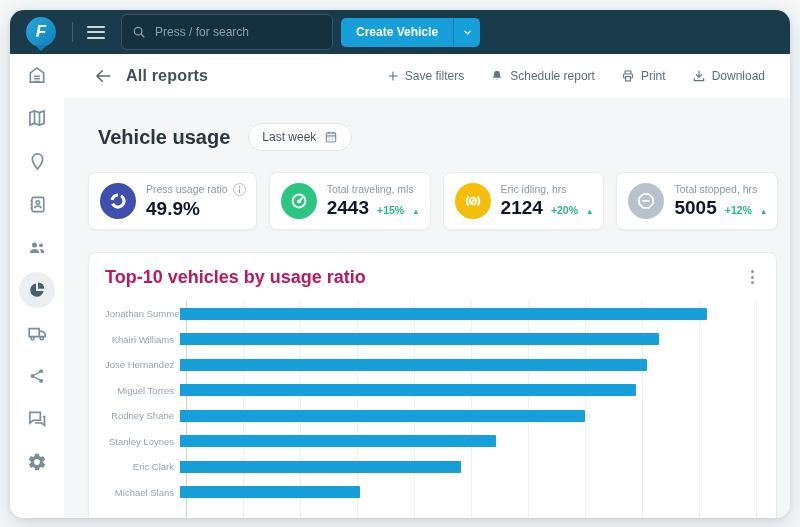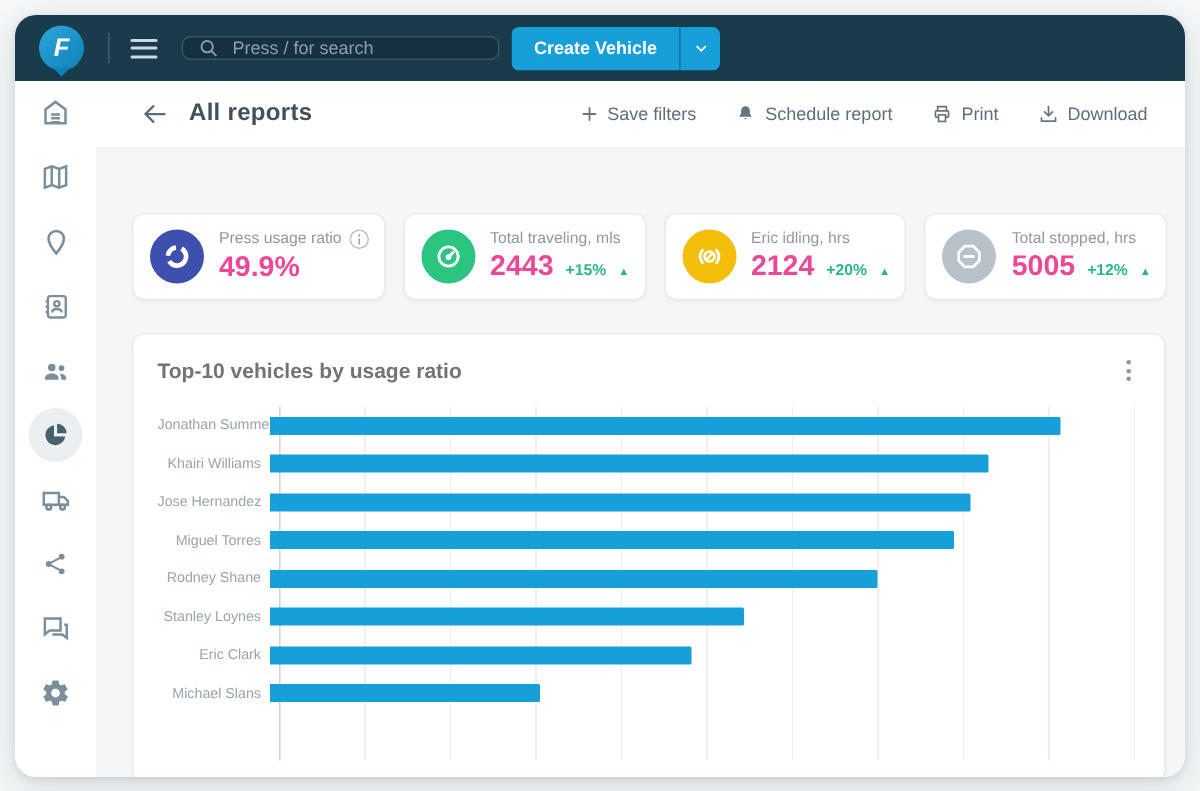--- a/index.html
+++ b/index.html
@@ -13,21 +13,21 @@
   
   .topbar { height:44px; background:#1A3B4C; display:flex; align-items:center; padding:0 16px; }
   .logo { position:relative; width:30px; height:30px; border-radius:50%;
     background:linear-gradient(135deg,#2aa8dd,#0f7fb8); display:flex; align-items:center;
     justify-content:center; color:#fff; font-style:italic; font-weight:700; font-size:17px; }
   .logo::after { content:""; position:absolute; bottom:-4px; left:50%; transform:translateX(-50%);
     border-left:6px solid transparent; border-right:6px solid transparent; border-top:6px solid #0f7fb8; }
   .tb-divider { width:1px; height:20px; background:rgba(255,255,255,.18); margin:0 14px 0 16px; }
   .hamburger { width:18px; display:flex; flex-direction:column; gap:3.5px; cursor:pointer; margin-right:16px; }
   .hamburger span { height:2px; background:#cdd8de; border-radius:1px; }
-  .search { display:flex; align-items:center; gap:9px; width:212px; height:16px;
+  .search { display:flex; align-items:center; gap:9px; width:212px; height:36px;
     border:1px solid #3a5665; border-radius:6px; background:rgba(0,0,0,.16); padding:0 10px; }
   .search input { flex:1; border:none; outline:none; background:transparent; color:#cfdae0;
     font-size:12px; font-family:"Liberation Sans", sans-serif; }
   .search input::placeholder { color:#8ba0ab; }
   .split-btn { display:flex; margin-left:8px; border-radius:5px; overflow:hidden; height:29px; }
   .split-main { background:#169FD9; color:#fff; font-size:12px; font-weight:700;
     border:none; padding:0 15px; cursor:pointer; font-family:"Liberation Sans", sans-serif; }
   .split-arrow { background:#169FD9; border:none; border-left:1px solid rgba(0,0,0,.18);
     width:27px; color:#fff; cursor:pointer; display:flex; align-items:center; justify-content:center; }
 
@@ -61,34 +61,34 @@
 
   
   .stats { display:flex; gap:12px; margin-top:20px; }
   .card { flex:1; background:#fff; border:1px solid #e9edf0; border-radius:8px; height:58px;
     display:flex; align-items:center; gap:10px; padding:0 10px 0 11px;
     box-shadow:0 1px 2px rgba(20,40,60,.04); }
   .circle { width:36px; height:36px; min-width:36px; border-radius:50%;
     display:flex; align-items:center; justify-content:center; }
   .card-label { font-size:10.5px; color:#8c99a3; display:flex; align-items:center; gap:5px; white-space:nowrap; }
   .card-value-row { display:flex; align-items:baseline; gap:8px; margin-top:2px; }
-  .card-value { font-size:19px; font-weight:700; color:#ec4899; }
+  .card-value { font-size:19px; font-weight:700; color:#0f172a; }
   .delta { font-size:10.5px; font-weight:700; color:#29B788; }
   .trend { font-size:7.5px; color:#29B788; }
   .info { width:13px; height:13px; border:1px solid #b9c3ca; border-radius:50%; position:relative; cursor:pointer; }
   .info::before { content:""; position:absolute; left:5px; top:2.5px; width:1.6px; height:1.6px;
     background:#9aa5ae; border-radius:50%; }
   .info::after { content:""; position:absolute; left:5px; top:5.2px; width:1.6px; height:4.5px;
     background:#9aa5ae; }
 
   
   .chart-card { background:#fff; border:1px solid #e9edf0; border-radius:8px; margin-top:22px;
     height:300px; padding:14px 16px 0 16px; box-shadow:0 1px 2px rgba(20,40,60,.04); }
   .chart-head { display:flex; align-items:center; justify-content:space-between; height:20px; }
-  .chart-title { font-size:14px; font-weight:700; color:#737373; }
+  .chart-title { font-size:18px; font-weight:700; color:#be185d; }
   .kebab { display:flex; flex-direction:column; gap:2.5px; padding:3px 6px; cursor:pointer; }
   .kebab i { width:3px; height:3px; border-radius:50%; background:#8b98a2; }
   #chart-plot { position:relative; margin-top:14px; height:236px; }
   .grid-bg { position:absolute; left:81px; right:0; top:0; bottom:0; border-left:1px solid #ccd6db;
     background:repeating-linear-gradient(90deg, transparent 0 56px, #edf0f3 56px 57px); }
   .chart-row { position:relative; display:flex; align-items:center; height:25.5px; }
   .bar-label { width:75px; min-width:75px; text-align:right; font-size:9.5px; color:#98a4ad;
     padding-right:6px; white-space:nowrap; }
   .bar-track { flex:1; height:12px; }
   .bar { height:12px; border-radius:0 1px 1px 0; }
@@ -225,20 +225,31 @@
         </svg>
     </div>
     <div class="side-item">
       <svg width="20" height="20" viewBox="0 0 24 24" fill="currentColor">
           <path d="M19.4 13c.04-.33.06-.66.06-1s-.02-.67-.06-1l2.1-1.6c.2-.15.25-.42.12-.64l-2-3.46a.5.5 0 00-.6-.22l-2.5 1a7.6 7.6 0 00-1.7-1l-.4-2.6A.5.5 0 0014 2h-4a.5.5 0 00-.5.42l-.4 2.6c-.6.25-1.17.6-1.7 1l-2.5-1a.5.5 0 00-.6.22l-2 3.46c-.13.22-.08.5.12.64L4.6 11c-.04.33-.06.66-.06 1s.02.67.06 1l-2.08 1.6a.5.5 0 00-.12.64l2 3.46c.13.22.38.3.6.22l2.5-1c.53.4 1.1.75 1.7 1l.4 2.6c.04.24.25.42.5.42h4c.25 0 .46-.18.5-.42l.4-2.6a7.6 7.6 0 001.7-1l2.5 1c.22.08.47 0 .6-.22l2-3.46a.5.5 0 00-.12-.64L19.4 13zM12 15.5a3.5 3.5 0 110-7 3.5 3.5 0 010 7z"></path>
         </svg>
     </div>
   </div>
 
   <div class="main">
+    <div class="page-title-row">
+      <span class="page-title">Vehicle usage</span>
+      <div class="date-filter">
+        <span>Last week</span>
+        <svg width="14" height="14" viewBox="0 0 24 24" fill="none" stroke="currentColor" stroke-width="2">
+            <rect x="4" y="5" width="16" height="15.5" rx="2"></rect>
+            <path d="M4 10h16M8.5 2.8v4M15.5 2.8v4"></path>
+            <path d="M8 13.5h2M13.5 13.5h2M8 17h2M13.5 17h2" stroke-width="1.6"></path>
+          </svg>
+      </div>
+    </div>
 
     <div class="stats">
 
       <div class="card">
         <div class="circle" style="background: rgb(62, 79, 174);">
           <svg width="22" height="22" viewBox="0 0 24 24" fill="none" stroke="#fff" stroke-width="3.4">
               <circle cx="12" cy="12" r="6.6" stroke-dasharray="24 4 9 4.5" transform="rotate(-60 12 12)"></circle>
             </svg>
         </div>
         <div>

